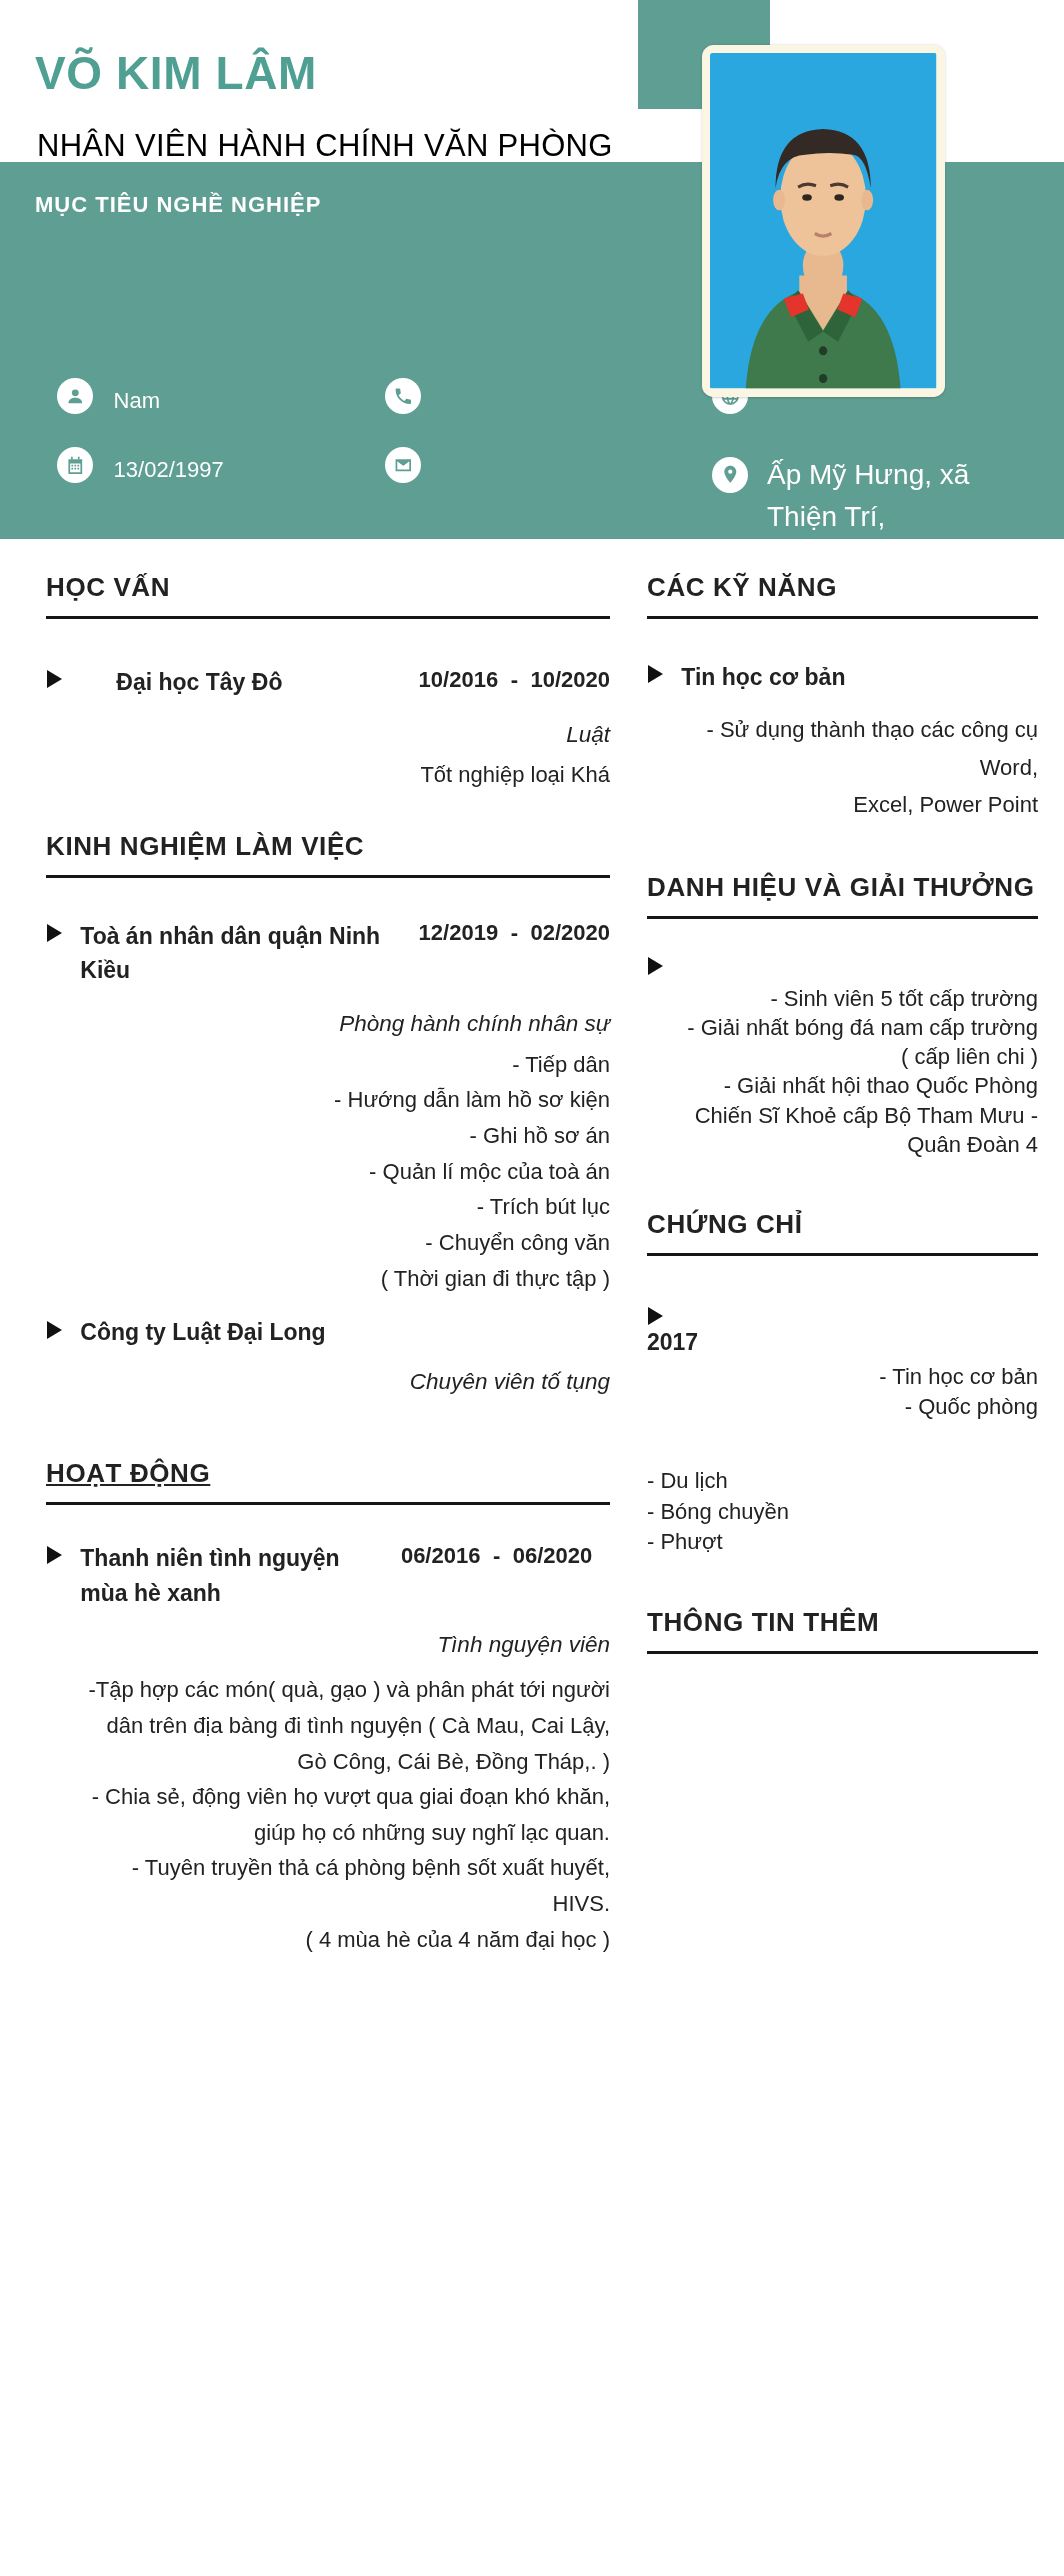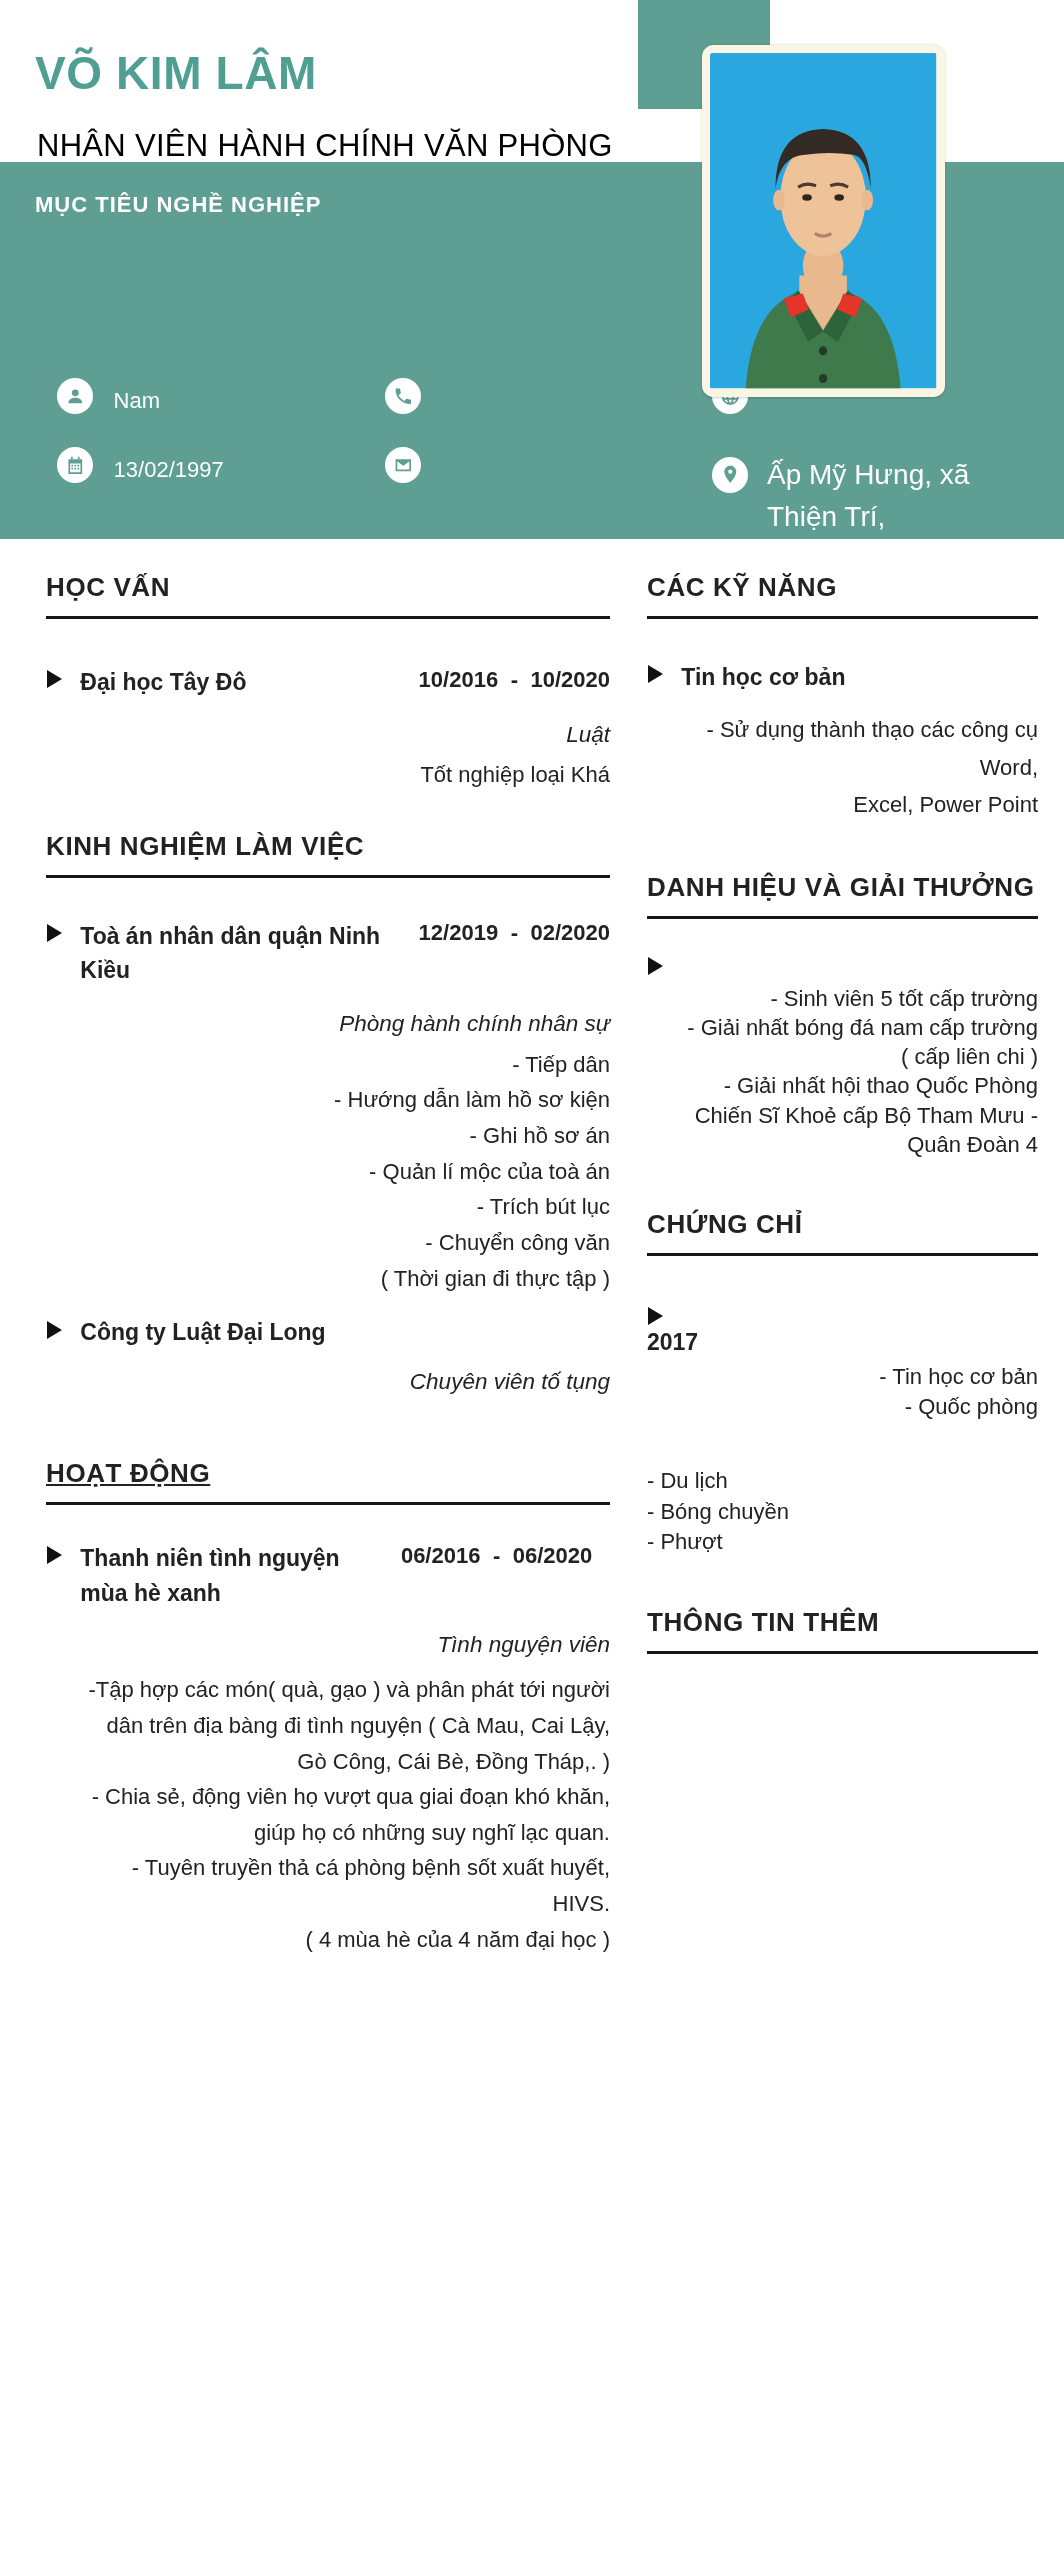--- a/index.html
+++ b/index.html
@@ -143,21 +143,21 @@
       <path d="M176 280 q14 8 28 0" stroke="#b9806a" stroke-width="5" fill="none"></path>
       <circle cx="190" cy="462" r="7" fill="#223c28"></circle>
       <circle cx="190" cy="505" r="7" fill="#223c28"></circle>
     </svg>
   </div>
 
   <div class="col col-left">
 
     <h2 class="sec-heading">HỌC VẤN</h2>
 
-    <div class="entry-header" style="margin-top:46px;">
+    <div class="entry-header" style="margin-top:46px;gap:36px;">
       <span class="tri"></span>
       <span class="entry-title">Đại học Tây Đô</span>
       <span class="entry-date">10/2016 - 10/2020</span>
     </div>
     <div class="entry-body">
       <div class="role" style="margin-top:22px;">Luật</div>
       <div style="font-size:22px;margin-top:14px;">Tốt nghiệp loại Khá</div>
     </div>
 
     <h2 class="sec-heading" style="margin-top:43px;">KINH NGHIỆM LÀM VIỆC</h2>

